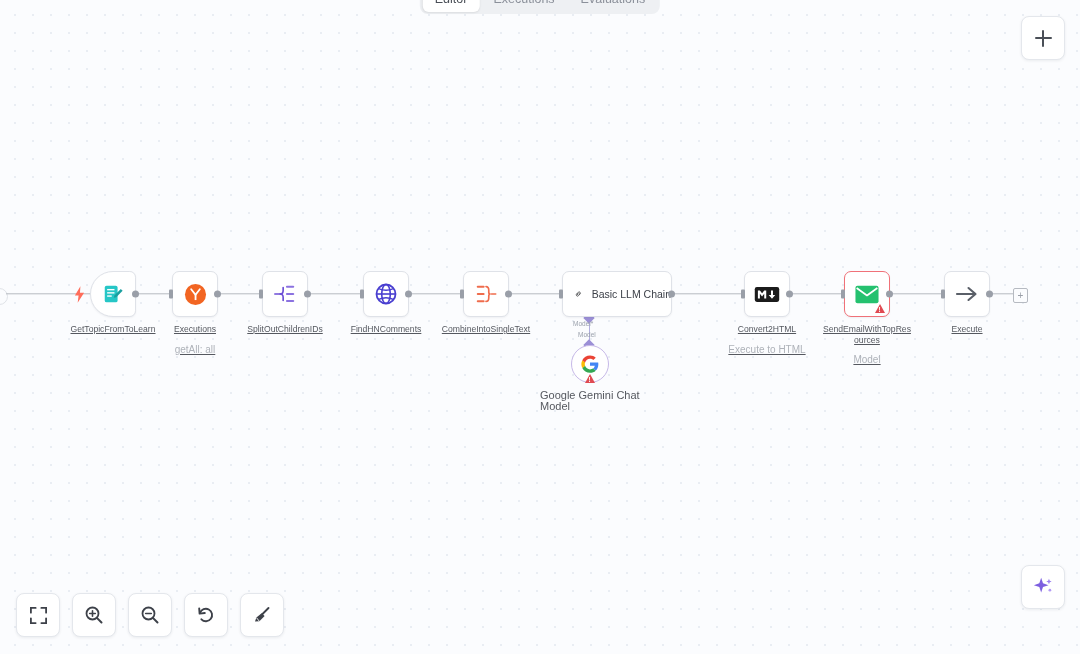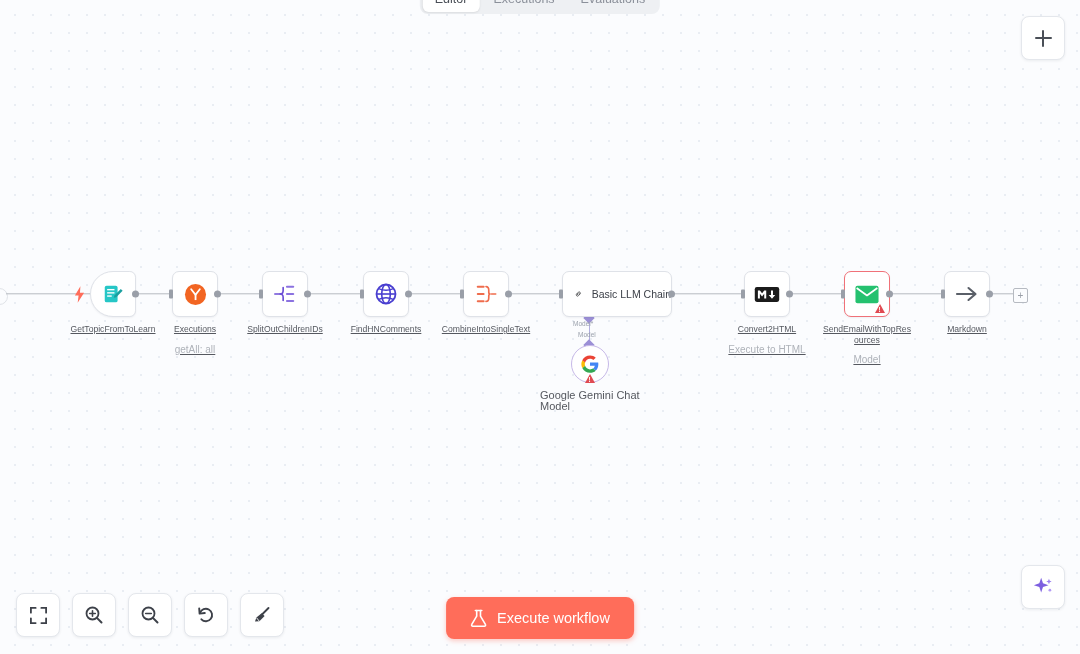--- a/index.html
+++ b/index.html
@@ -471,21 +471,21 @@
     </div>
   </div>
 
   <div class="node" style="left:944px;top:271px;">
     <svg width="24" height="20" viewBox="0 0 24 20">
       <line x1="2" y1="10" x2="20" y2="10" stroke="#5a5f68" stroke-width="2.1" stroke-linecap="round"></line>
       <path d="M13.5 4 L20.5 10 L13.5 16" stroke="#5a5f68" stroke-width="2.1" fill="none" stroke-linecap="round" stroke-linejoin="round"></path>
     </svg>
     <div class="port in"></div>
     <div class="port out"></div>
-    <div class="node-label">Markdown</div>
+    <div class="node-label">Execute</div>
   </div>
 
   <div class="endpoint-plus">+</div>
 
   <div class="toolbar">
 
     <div class="tool-btn">
       <svg width="19" height="19" viewBox="0 0 20 20">
         <path d="M2 7 V2 H7" stroke="#3d4149" stroke-width="1.9" fill="none" stroke-linecap="round"></path>
         <path d="M13 2 H18 V7" stroke="#3d4149" stroke-width="1.9" fill="none" stroke-linecap="round"></path>
@@ -521,21 +521,14 @@
     <div class="tool-btn">
       <svg width="20" height="20" viewBox="0 0 20 20">
         <path d="M16.5 3 L9.5 10" stroke="#3d4149" stroke-width="1.9" stroke-linecap="round"></path>
         <path d="M9.7 8.2 L12.6 11.1 L7.4 16.3 L3 16.6 L4.4 12.6 Z" fill="#3d4149"></path>
         <path d="M4.4 12.6 L7.4 16.3" stroke="#ffffff" stroke-width="0.9"></path>
       </svg>
     </div>
 
   </div>
 
-  <div class="execute-btn">
-    <svg width="17" height="19" viewBox="0 0 18 20">
-      <path d="M7 1.5 V7.5 L1.8 16.2 a1.3 1.3 0 0 0 1.1 2 h12.2 a1.3 1.3 0 0 0 1.1 -2 L11 7.5 V1.5" stroke="#ffffff" stroke-width="1.7" fill="none" stroke-linejoin="round" stroke-linecap="round"></path>
-      <line x1="5.6" y1="1.5" x2="12.4" y2="1.5" stroke="#ffffff" stroke-width="1.7" stroke-linecap="round"></line>
-    </svg>
-    <span>Execute workflow</span>
-  </div>
 
 </div>
 
 </body></html>

